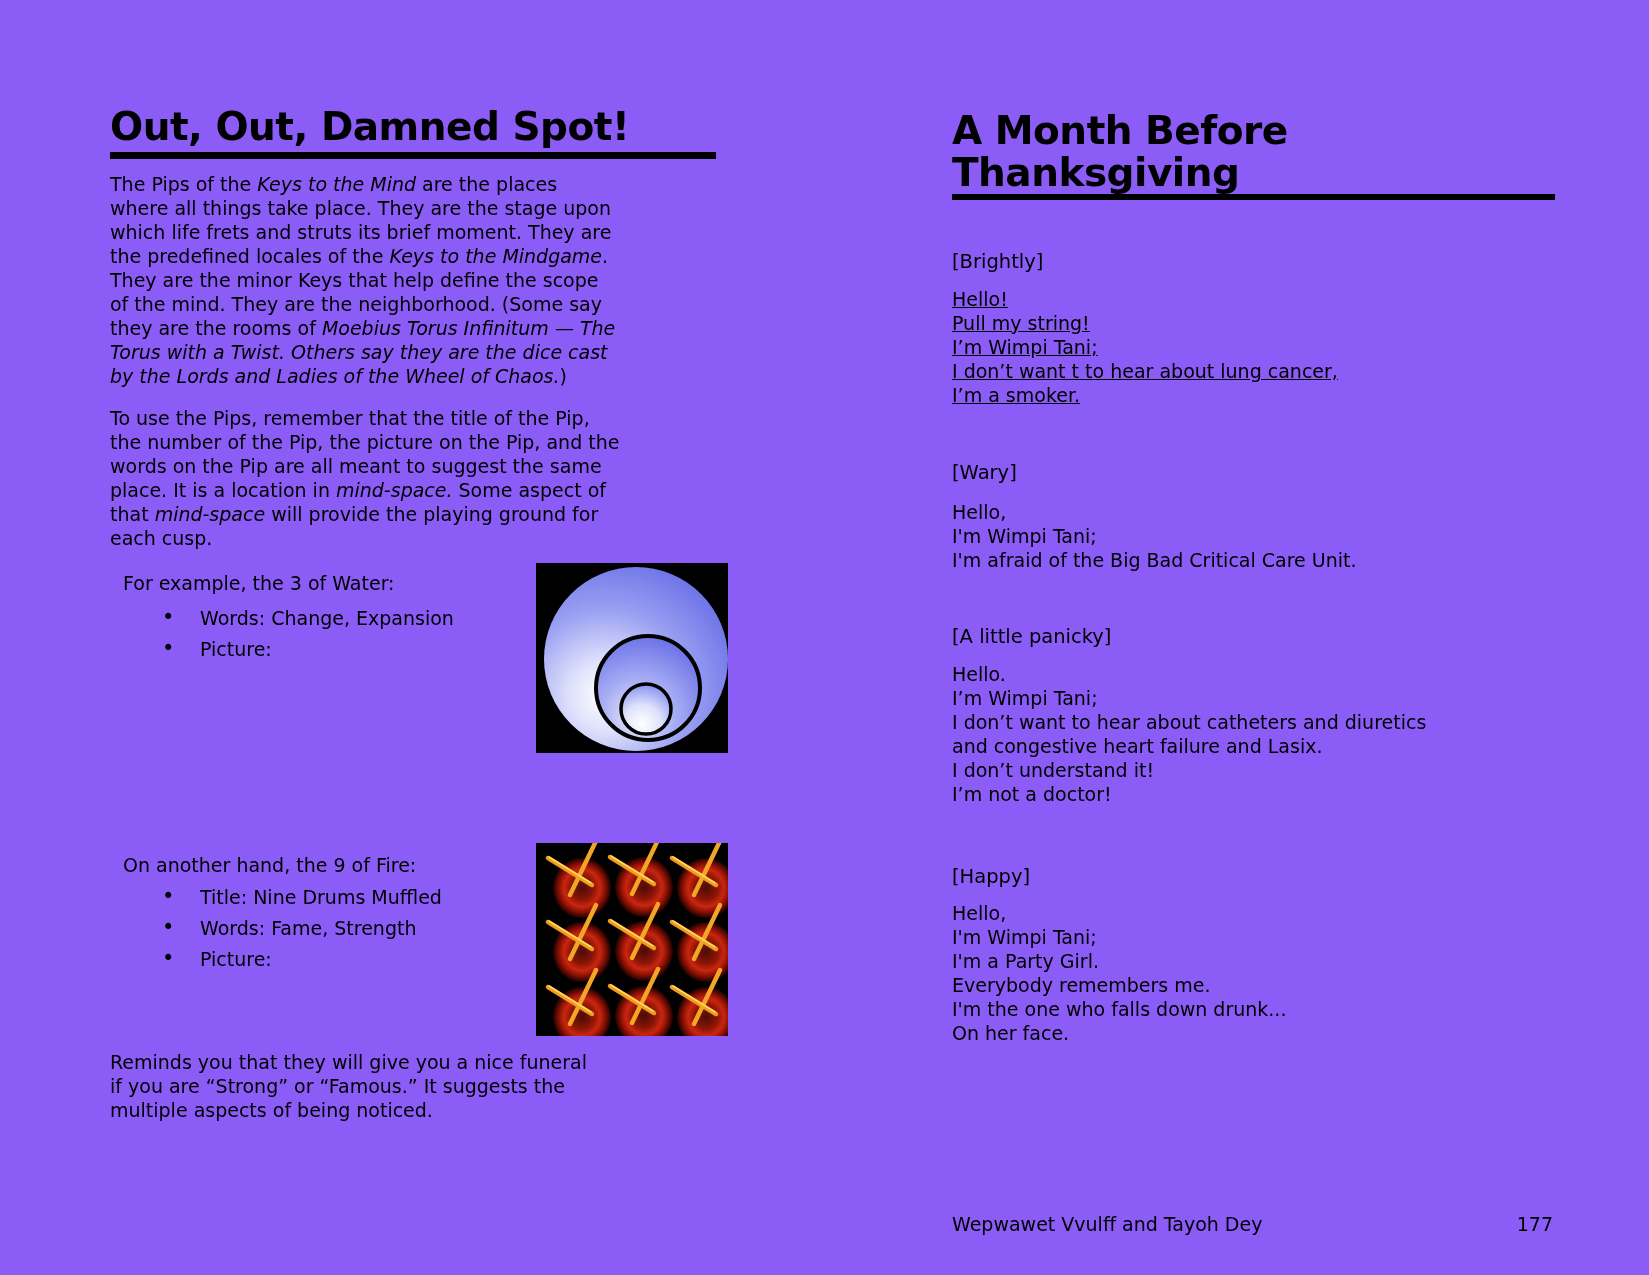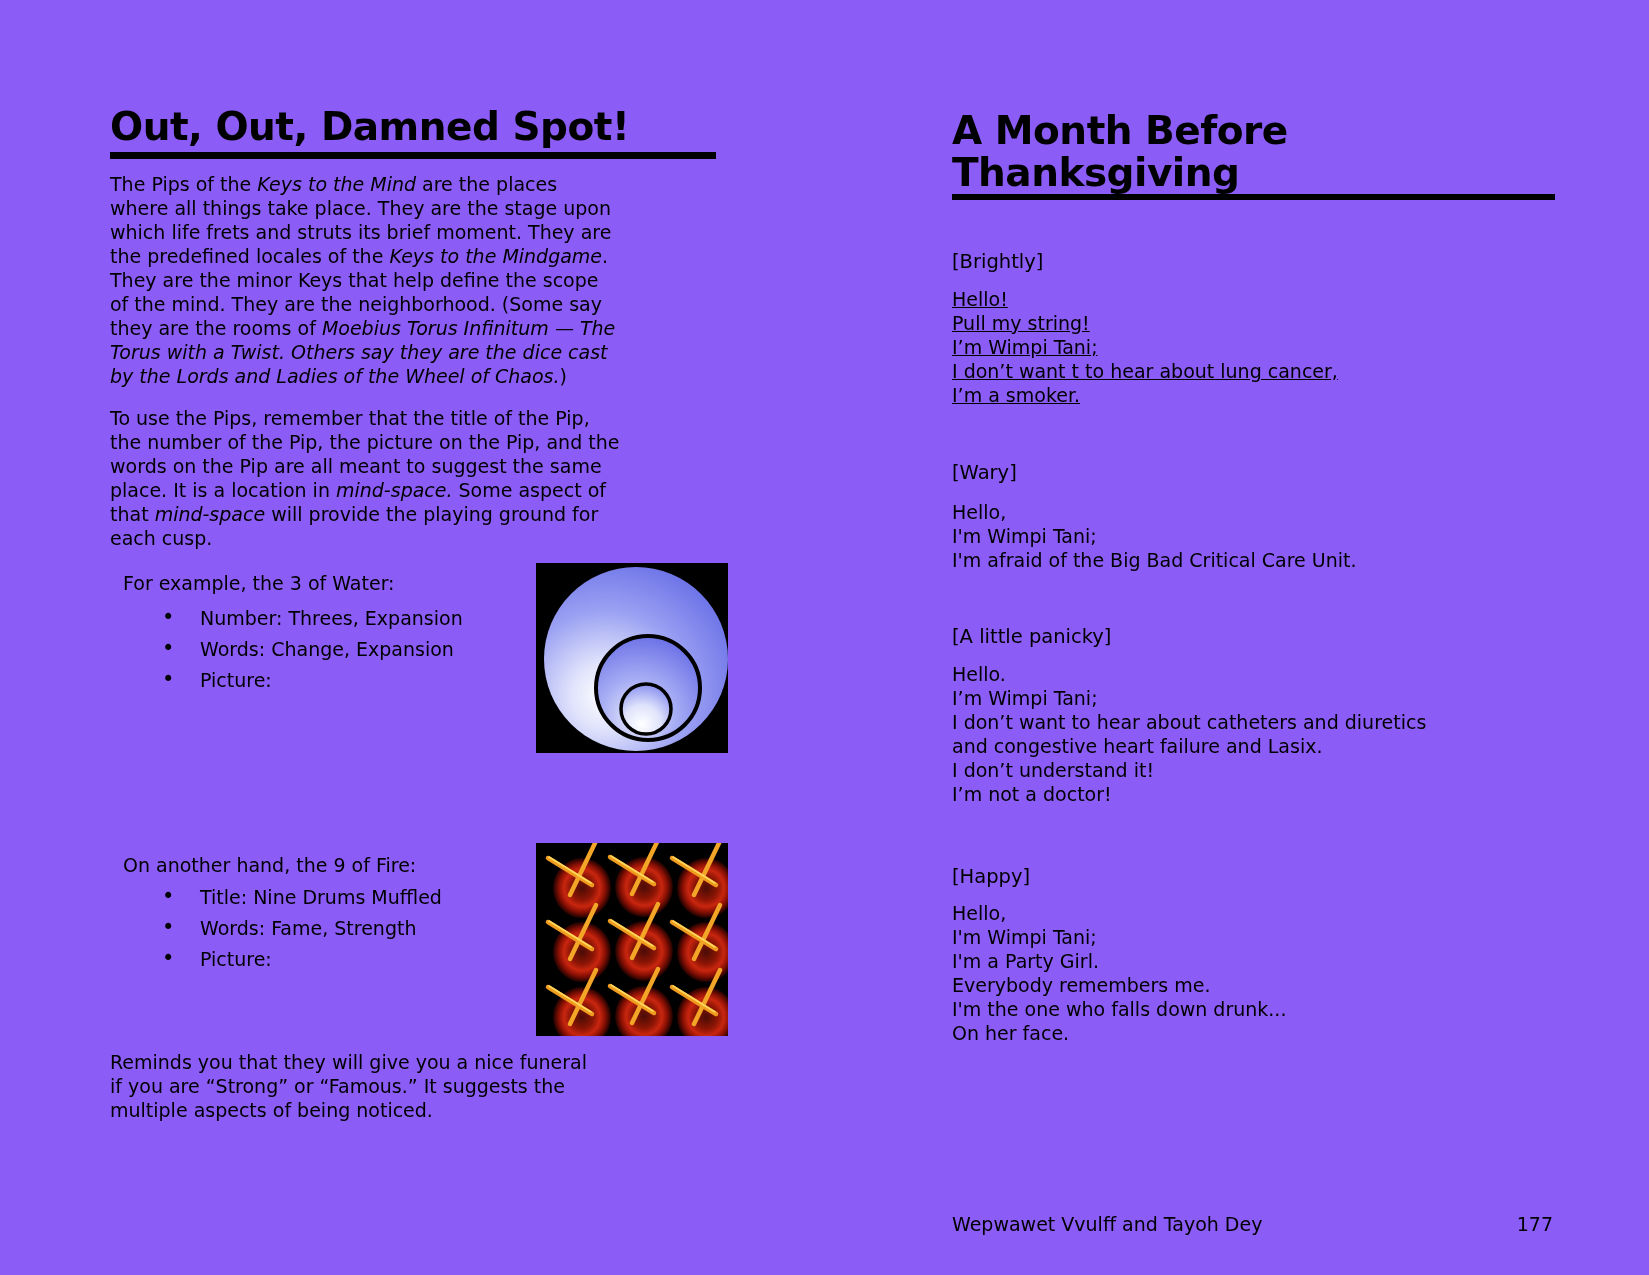--- a/index.html
+++ b/index.html
@@ -52,21 +52,20 @@
     <div class="abs bodytext" style="top:406px;width:606px;"><span>To use the Pips, remember that the title of the Pip,
 the number of the Pip, the picture on the Pip, and the
 words on the Pip are all meant to suggest the same
 place. It is a location in </span><span class="it">mind-space.</span><span> Some aspect of
 that </span><span class="it">mind-space</span><span> will provide the playing ground for
 each cusp.</span></div>
 
     <div class="abs bodytext" style="top:571px;left:13px;width:440px;">For example, the 3 of Water:</div>
 
     <ul class="pips abs" style="top:606px;">
-      <li>Number: Threes, Expansion</li>
       <li>Words: Change, Expansion</li>
       <li>Picture:</li>
     </ul>
 
     <svg class="pipimg" style="left:426px;top:563px;" width="192" height="190" viewBox="0 0 192 190" role="img">
       <defs>
         <radialGradient id="gBig" cx="33%" cy="70%" r="85%">
           <stop offset="0%" stop-color="#ffffff"></stop>
           <stop offset="22%" stop-color="#dfe2fb"></stop>
           <stop offset="55%" stop-color="#9aa0f2"></stop>

